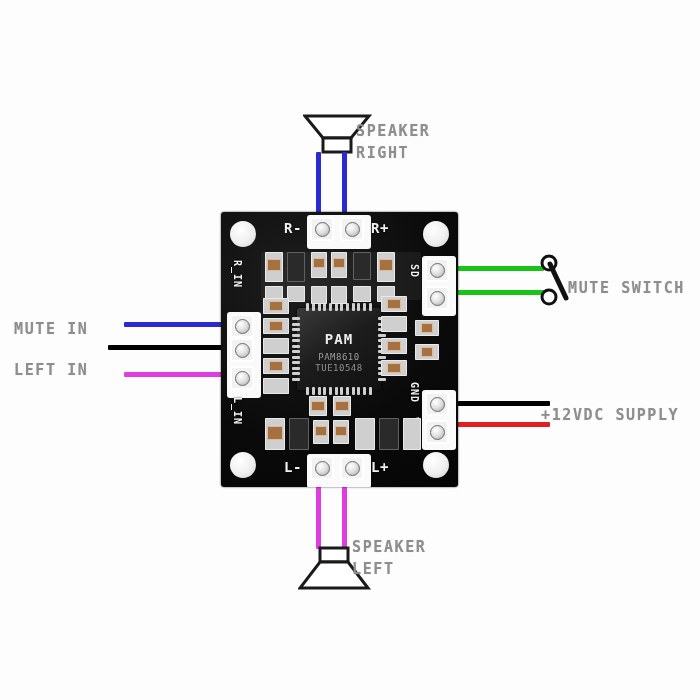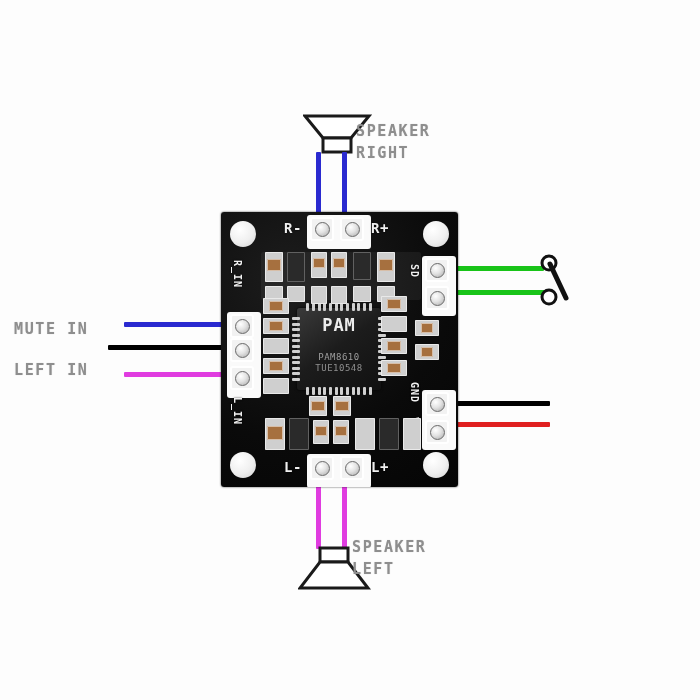--- a/index.html
+++ b/index.html
@@ -139,21 +139,21 @@
     border-radius: 1px;
   }
   .ictext {
     position: absolute;
     width: 100%;
     text-align: center;
     color: #d8d8d8;
     font-family: "DejaVu Sans Mono", "Liberation Mono", monospace;
     white-space: pre;
   }
-  #ic-logo  { top: 7px; font-size: 17px; font-weight: 700; letter-spacing: 1px; color: #ececec; }
+  #ic-logo  { top: 23px; font-size: 14px; font-weight: 700; letter-spacing: 1px; color: #ececec; }
   #ic-part  { top: 44px; font-size: 9px;  letter-spacing: .5px; color: #9d9d9d; }
   #ic-lot   { top: 55px; font-size: 9px;  letter-spacing: .5px; color: #8f8f8f; }
 </style>
 </head>
 <body>
 
 <div id="stage">
 
   <svg width="70" height="45" style="position:absolute;left:303px;top:114px;">
     <polygon points="2,2 66,2 48,24 20,24" fill="#ffffff" stroke="#1a1a1a" stroke-width="3"></polygon>
@@ -186,24 +186,26 @@
 
   <div class="wire" style="left:452px;top:266px;width:92px;height:5px;background:#19c419;"></div>
   <div class="wire" style="left:452px;top:290px;width:96px;height:5px;background:#19c419;"></div>
 
   <svg width="44" height="56" style="position:absolute;left:538px;top:252px;">
     <circle cx="11" cy="11" r="7" fill="#ffffff" stroke="#111111" stroke-width="3"></circle>
     <circle cx="11" cy="45" r="7" fill="#ffffff" stroke="#111111" stroke-width="3"></circle>
     <line x1="12" y1="12" x2="28" y2="46" stroke="#111111" stroke-width="5" stroke-linecap="round"></line>
   </svg>
 
+  <div class="lbl" style="left:568px;top:277px;">MUTE SWITCH</div>
 
   <div class="wire" style="left:452px;top:401px;width:98px;height:5px;background:#000000;"></div>
   <div class="wire" style="left:452px;top:422px;width:98px;height:5px;background:#e02020;"></div>
 
+  <div class="lbl" style="left:541px;top:404px;">+12VDC SUPPLY</div>
 
   <div id="pcb">
 
     <div class="hole tl"></div>
     <div class="hole tr"></div>
     <div class="hole bl"></div>
     <div class="hole br"></div>
 
     <div class="padgroup" style="left:86px;top:3px;width:60px;height:30px;"></div>
     <div class="pad" style="left:89px;top:5px;">

